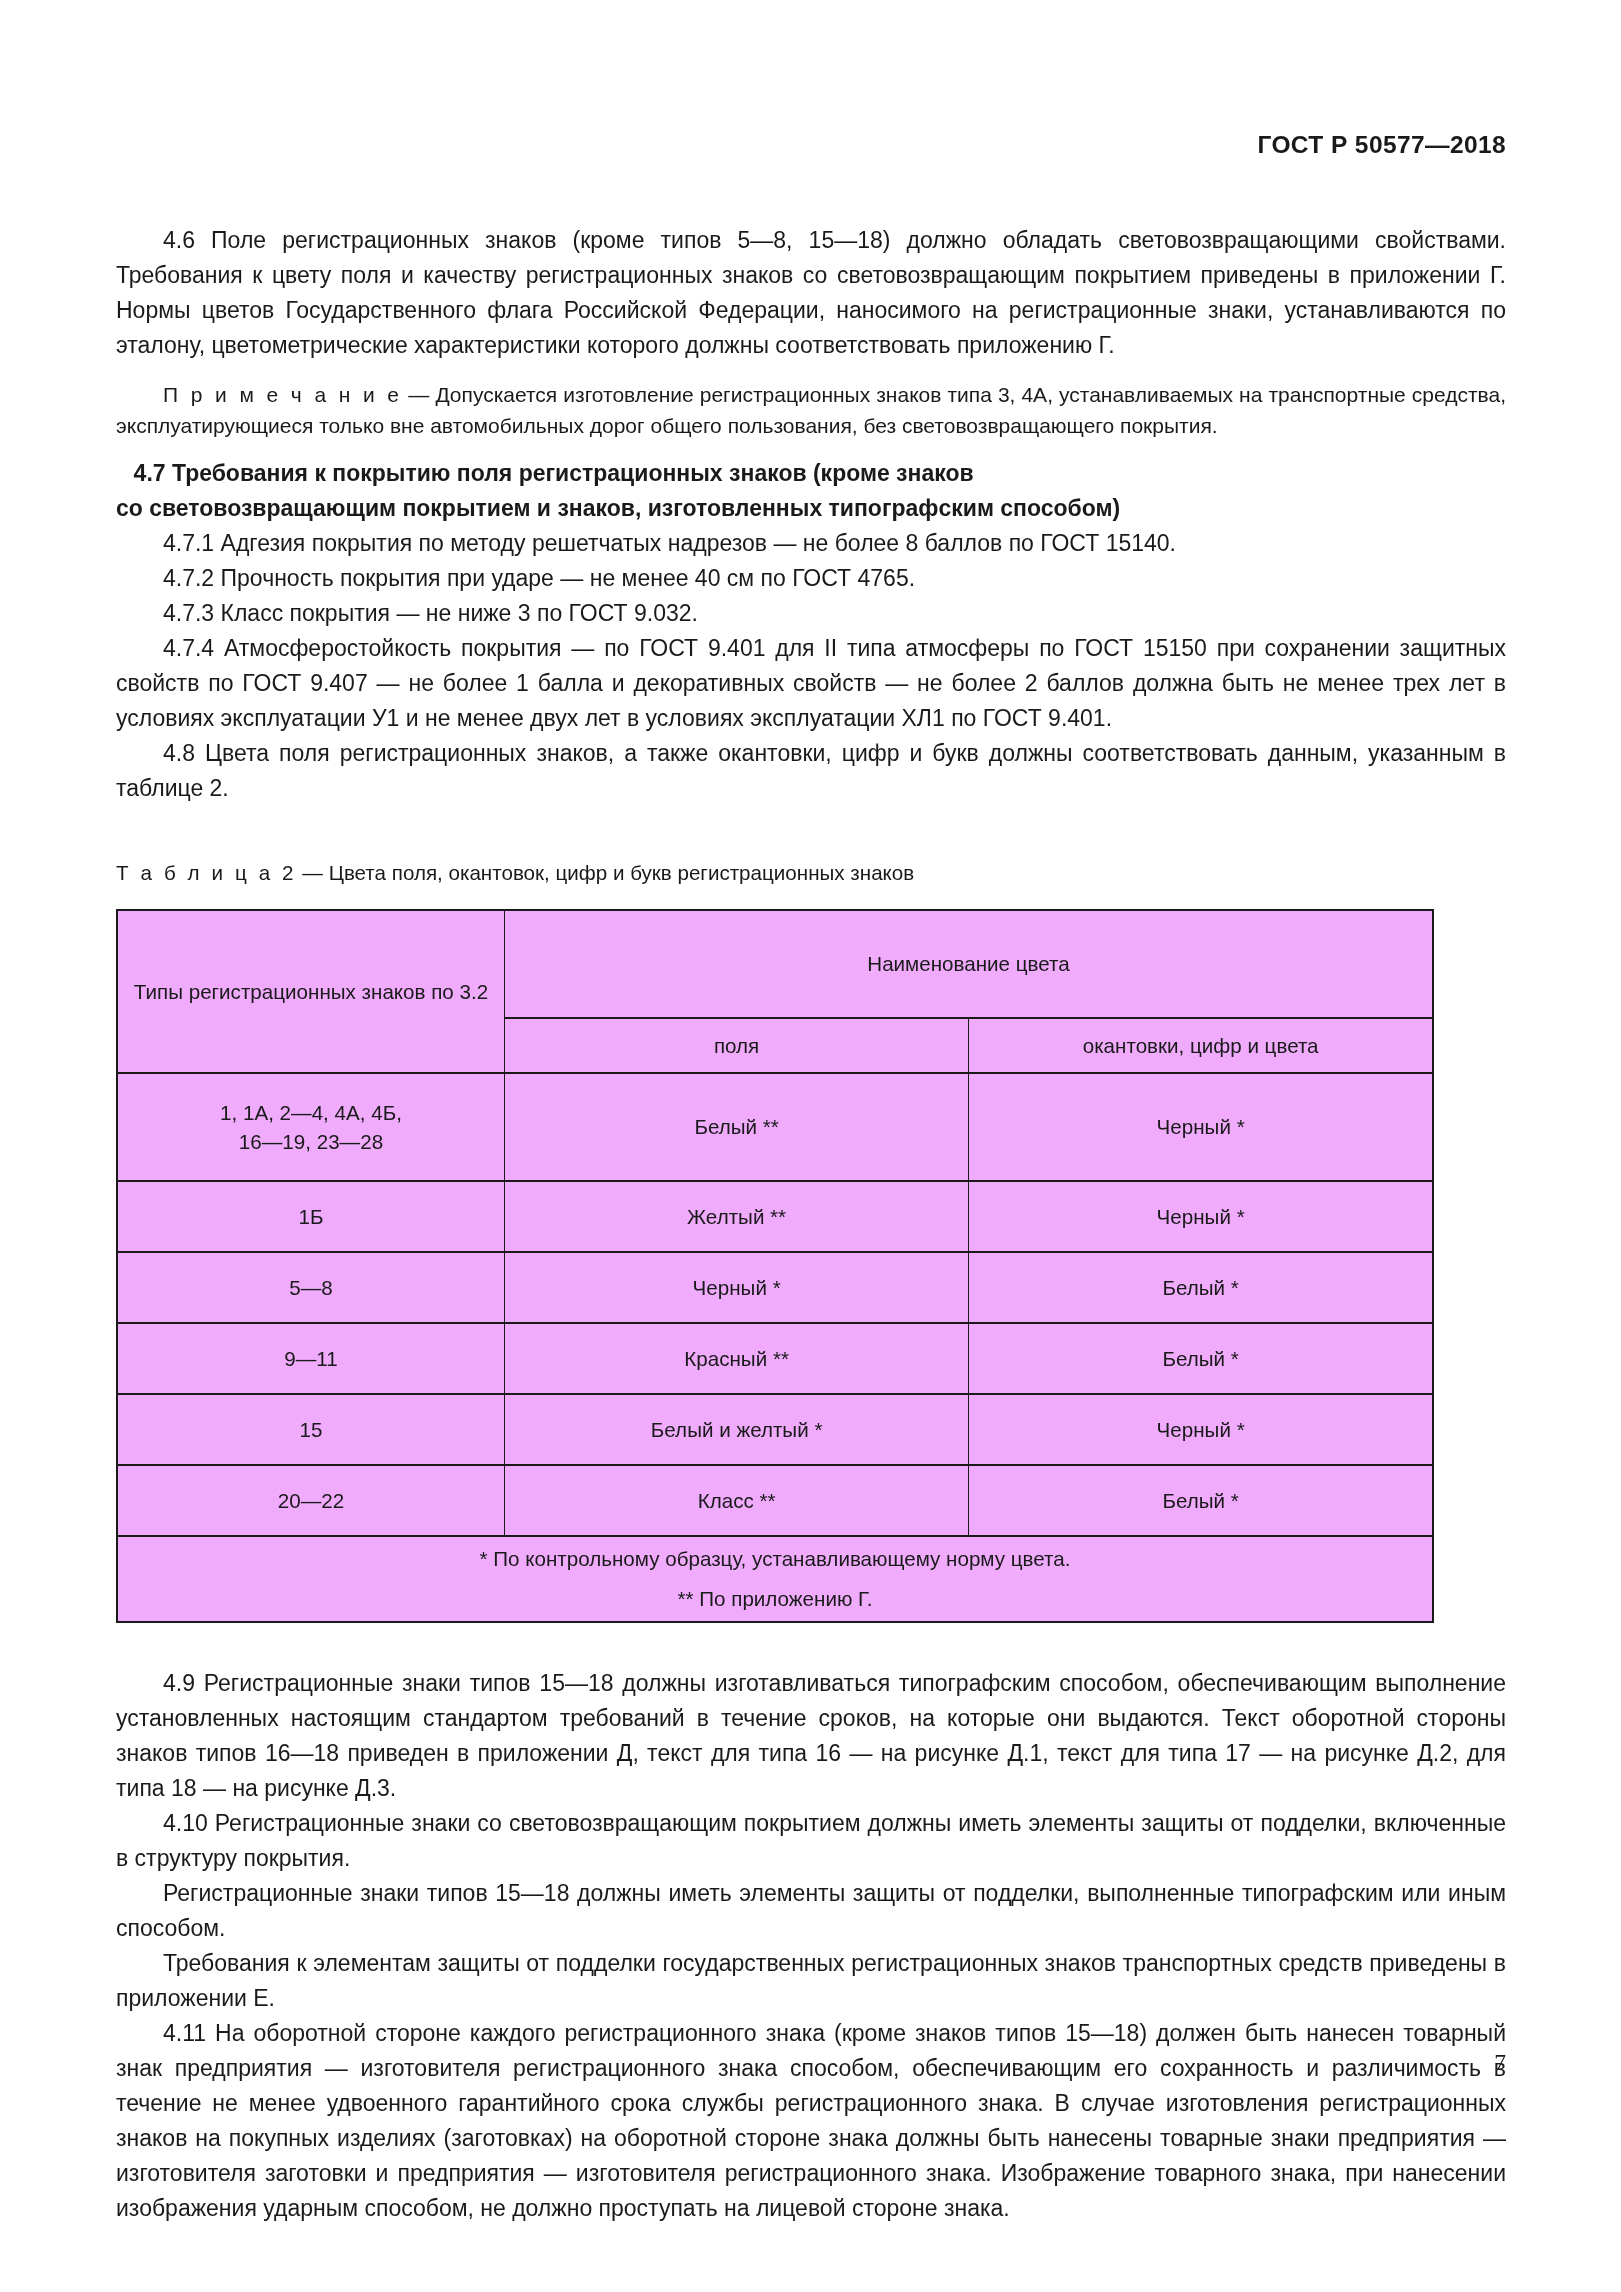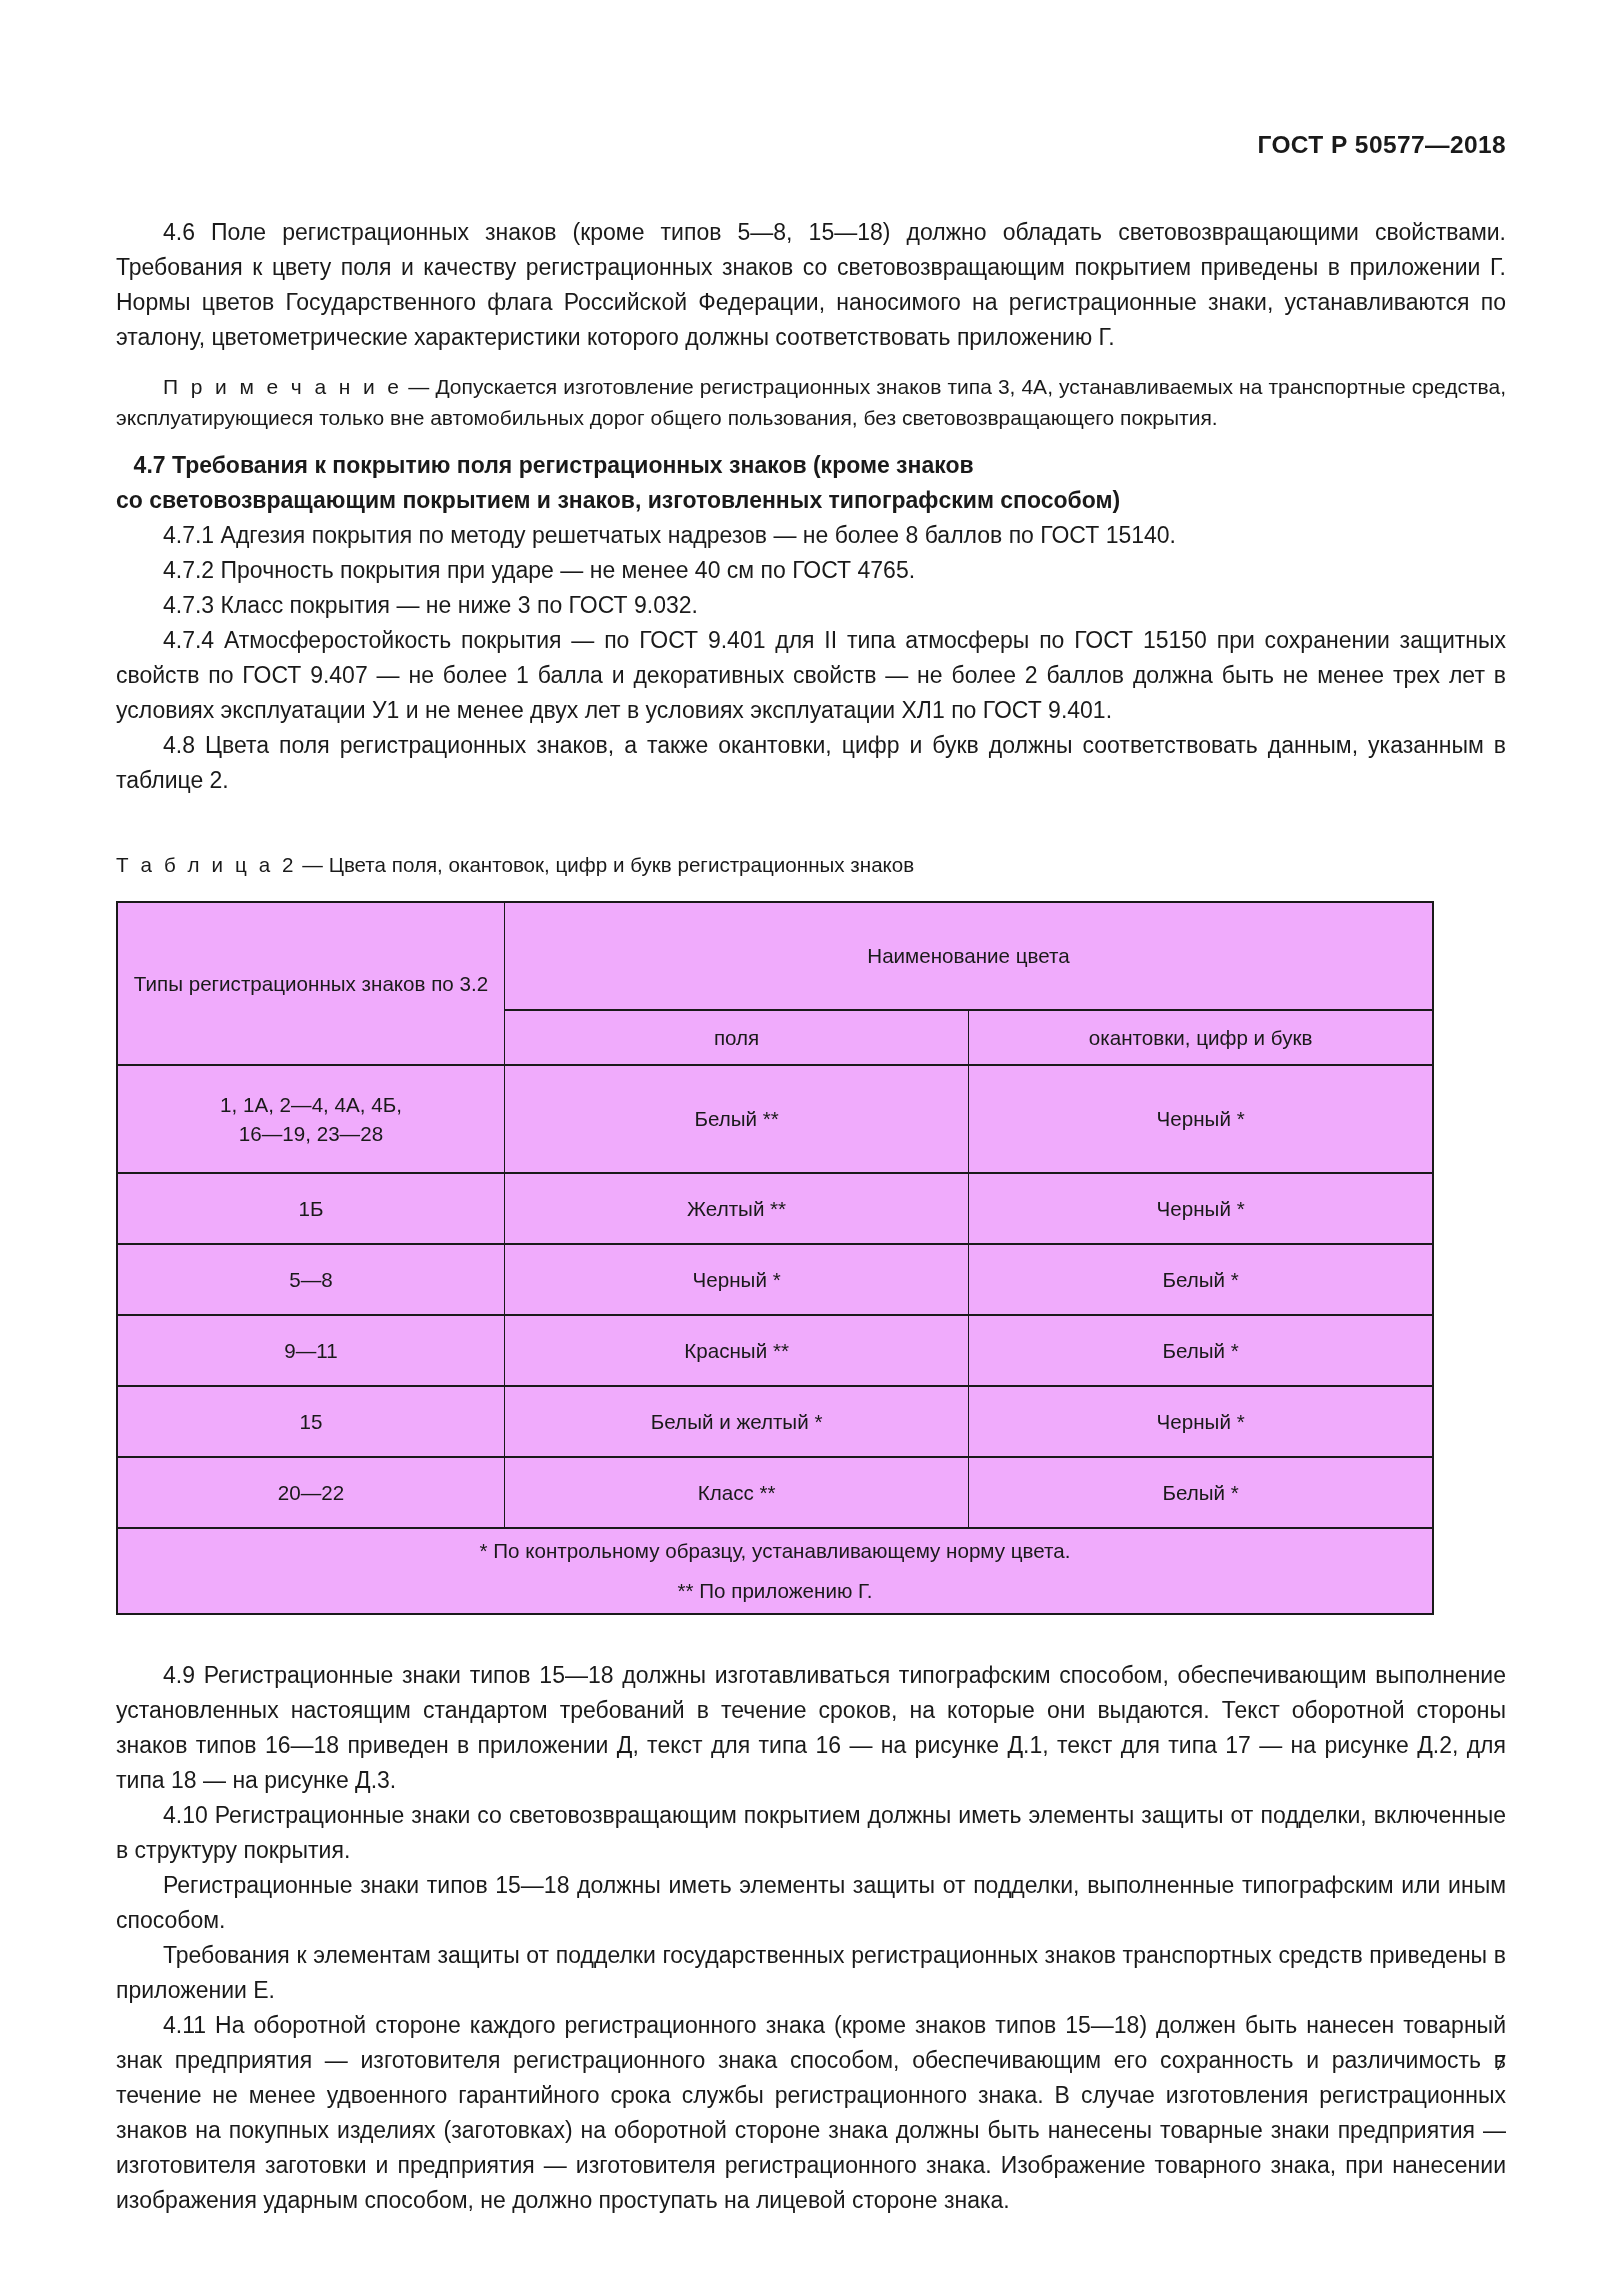--- a/index.html
+++ b/index.html
@@ -34,21 +34,21 @@
     font-size: 24.5px;
     font-weight: bold;
     letter-spacing: 0.4px;
     white-space: nowrap;
   }
 
   
   .body-block {
     position: absolute;
     left: 0;
-    top: 215px;
+    top: 223px;
     width: 1390px;
   }
   p.para {
     margin: 0;
     font-size: 23px;
     line-height: 35px;
     text-align: justify;
     text-indent: 47px;
     hyphens: none;
   }
@@ -166,21 +166,21 @@
       <div style="height:21.6px"></div>
 
       <table class="gost">
         <tbody>
           <tr>
             <td class="c-types outer-top outer-left hdr-bottom cell-pad" rowspan="2">Типы регистрационных знаков по 3.2</td>
             <td class="outer-top outer-right hdr-split cell-pad cell-h1" colspan="2">Наименование цвета</td>
           </tr>
           <tr>
             <td class="c-pole hdr-bottom cell-pad cell-h2">поля</td>
-            <td class="c-okant outer-right hdr-bottom cell-pad cell-h2">окантовки, цифр и букв</td>
+            <td class="c-okant outer-right hdr-bottom cell-pad cell-h2">окантовки, цифр и цвета</td>
           </tr>
 
           <tr class="row-tall">
             <td class="c-types outer-left cell-pad multiline">1, 1А, 2—4, 4А, 4Б,
 16—19, 23—28</td>
             <td class="c-pole cell-pad">Белый **</td>
             <td class="c-okant outer-right cell-pad">Черный *</td>
           </tr>
 
           <tr class="row-std">

